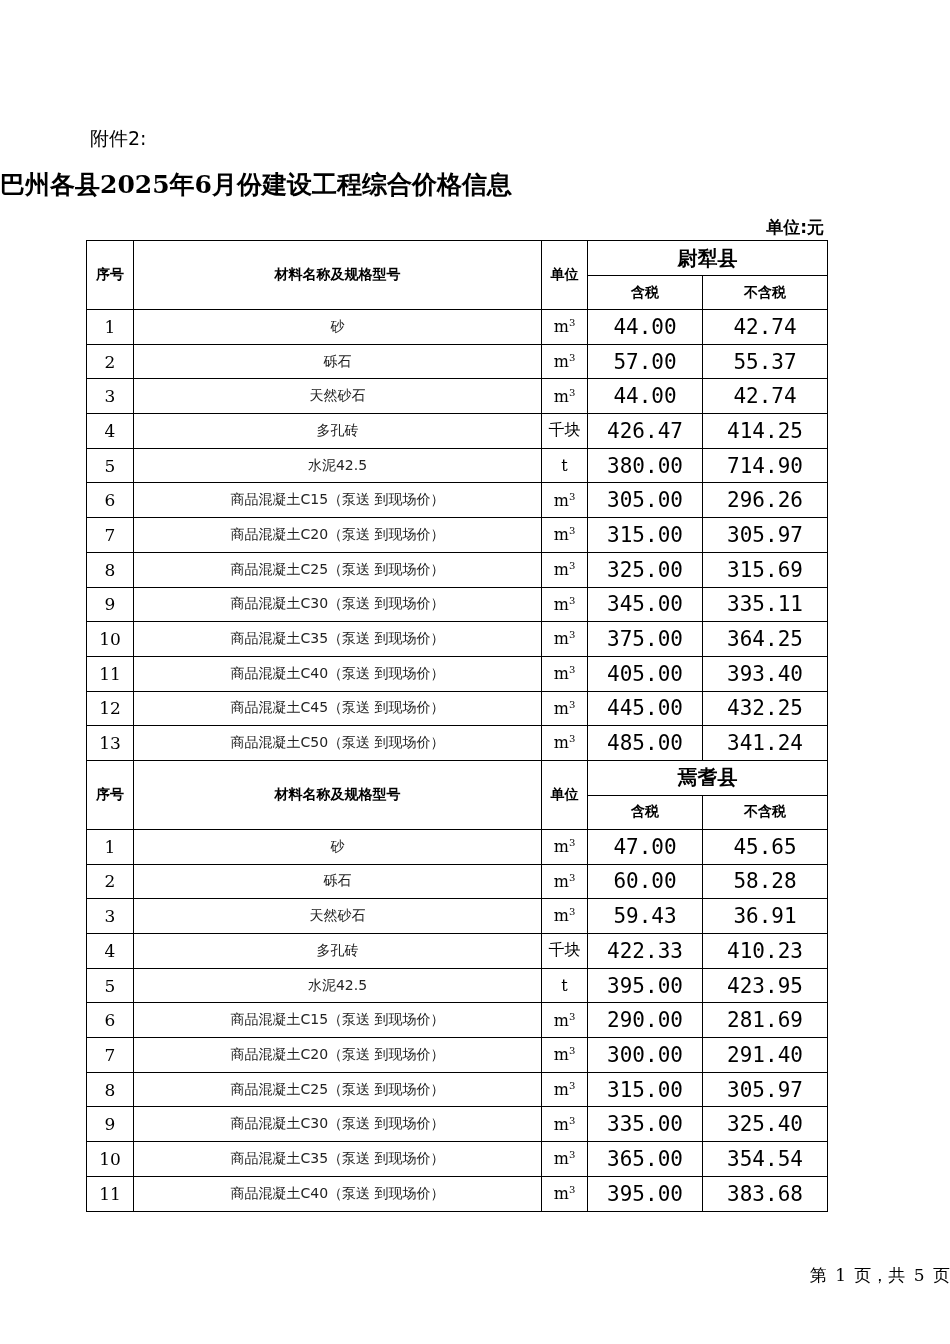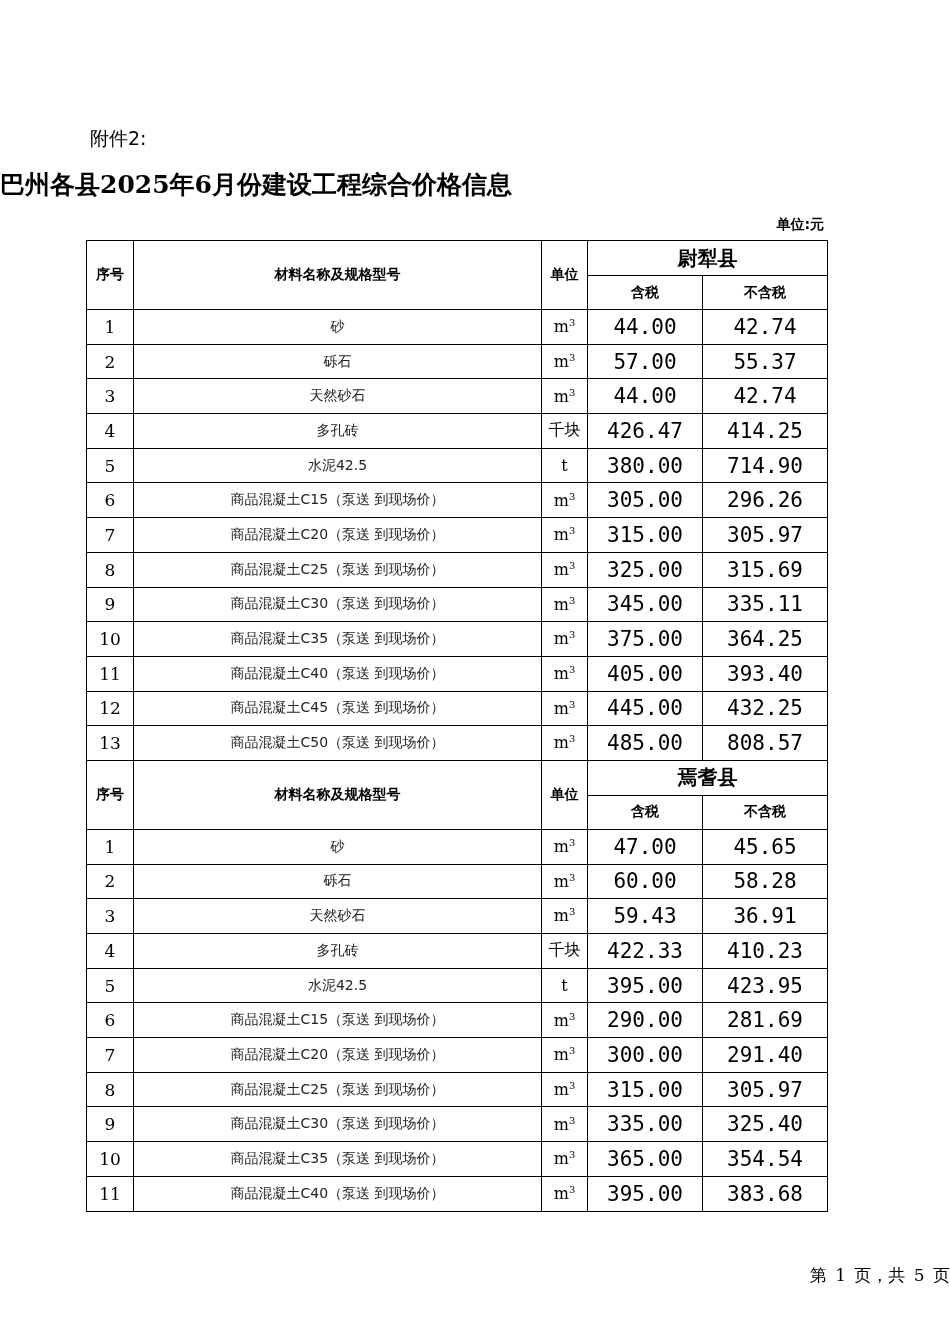--- a/index.html
+++ b/index.html
@@ -1,19 +1,19 @@
 <!DOCTYPE html>
 <html><head>
 <meta charset="utf-8">
 <style>
   html, body { margin:0; padding:0; background:#ffffff; }
   body { width:950px; height:1344px; position:relative; font-family:"DejaVu Serif", serif; color:#000; overflow:hidden; }
   .attach { position:absolute; left:90px; top:126px; font-family:"DejaVu Sans", sans-serif; font-size:19px; }
   .title { position:absolute; left:0; width:912px; top:168px; text-align:left; font-family:"DejaVu Serif", serif; font-weight:bold; font-size:25px; letter-spacing:0px; }
-  .unit-note { position:absolute; right:126px; top:216px; font-family:"DejaVu Sans", sans-serif; font-weight:bold; font-size:14px;margin-left:24px; }
+  .unit-note { position:absolute; right:126px; top:216px; font-family:"DejaVu Sans", sans-serif; font-weight:bold; font-size:17px;margin-left:24px; }
   table.price { position:absolute; left:86px; top:240px; border-collapse:collapse; table-layout:fixed; width:741px; }
   table.price td { border:1.5px solid #000; padding:0; text-align:center; vertical-align:middle; overflow:hidden; white-space:nowrap; }
   col.c-no { width:47px; } col.c-name { width:408px; } col.c-unit { width:46px; } col.c-tax { width:115px; } col.c-notax { width:125px; }
   tr.hrow1 td { height:34px; }
   tr.hrow2 td { height:33px; }
   td.hd { font-family:Liberation Mono, monospace; font-weight:bold; font-size:14px; }
   td.county { font-family:"DejaVu Sans", sans-serif; font-weight:bold; font-size:20px; }
   tr.drow td { height:33.7px; }
   td.no { font-size:17px; padding-top:8px; }
   td.name { font-family:"DejaVu Sans", sans-serif; font-size:14px; padding-bottom:8px; color:#222; }
@@ -143,21 +143,21 @@
     <td class="unit"><span>m</span><sup>3</sup></td>
     <td class="num">445.00</td>
     <td class="num">432.25</td>
   </tr>
 
   <tr class="drow">
     <td class="no">13</td>
     <td class="name">商品混凝土C50（泵送 到现场价）</td>
     <td class="unit"><span>m</span><sup>3</sup></td>
     <td class="num">485.00</td>
-    <td class="num">808.57</td>
+    <td class="num">341.24</td>
   </tr>
 
   <tr class="hrow1">
     <td rowspan="2" class="hd">序号</td>
     <td rowspan="2" class="hd">材料名称及规格型号</td>
     <td rowspan="2" class="hd">单位</td>
     <td colspan="2" class="county">焉耆县</td>
   </tr>
   <tr class="hrow2">
     <td class="hd">含税</td>

